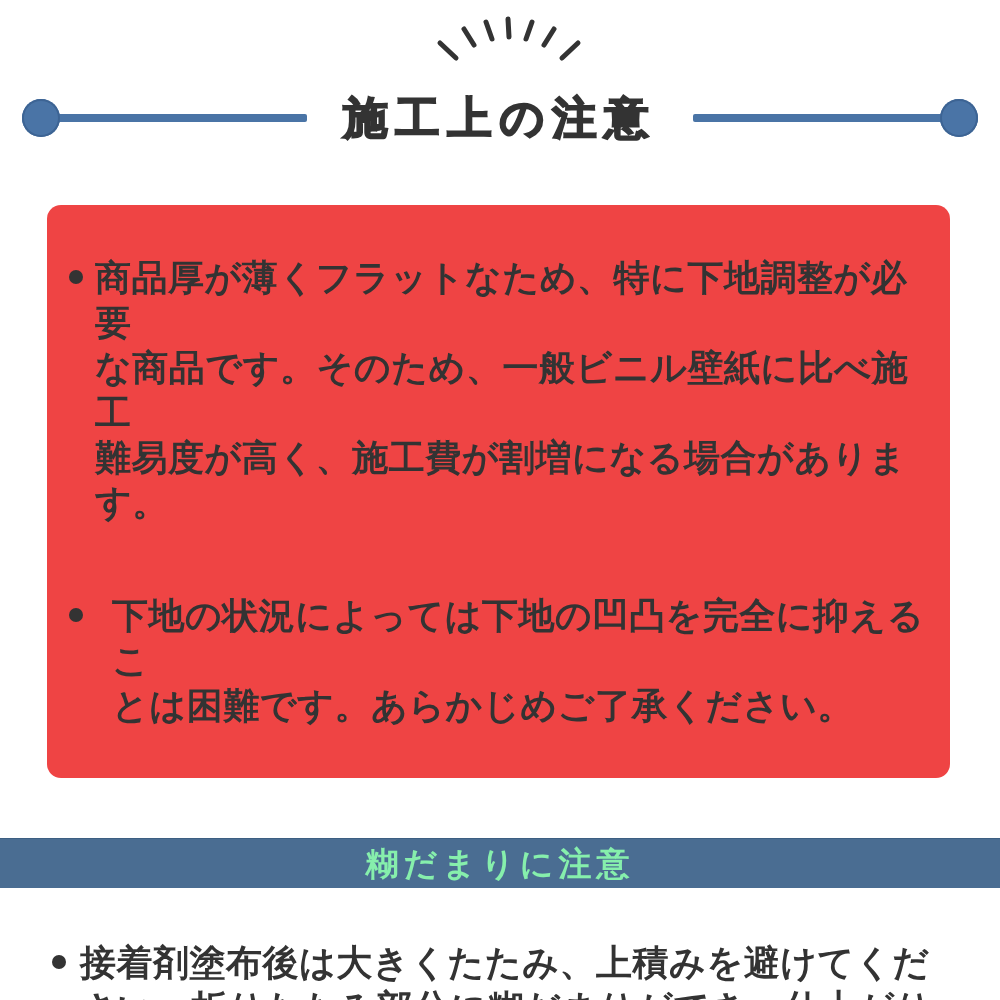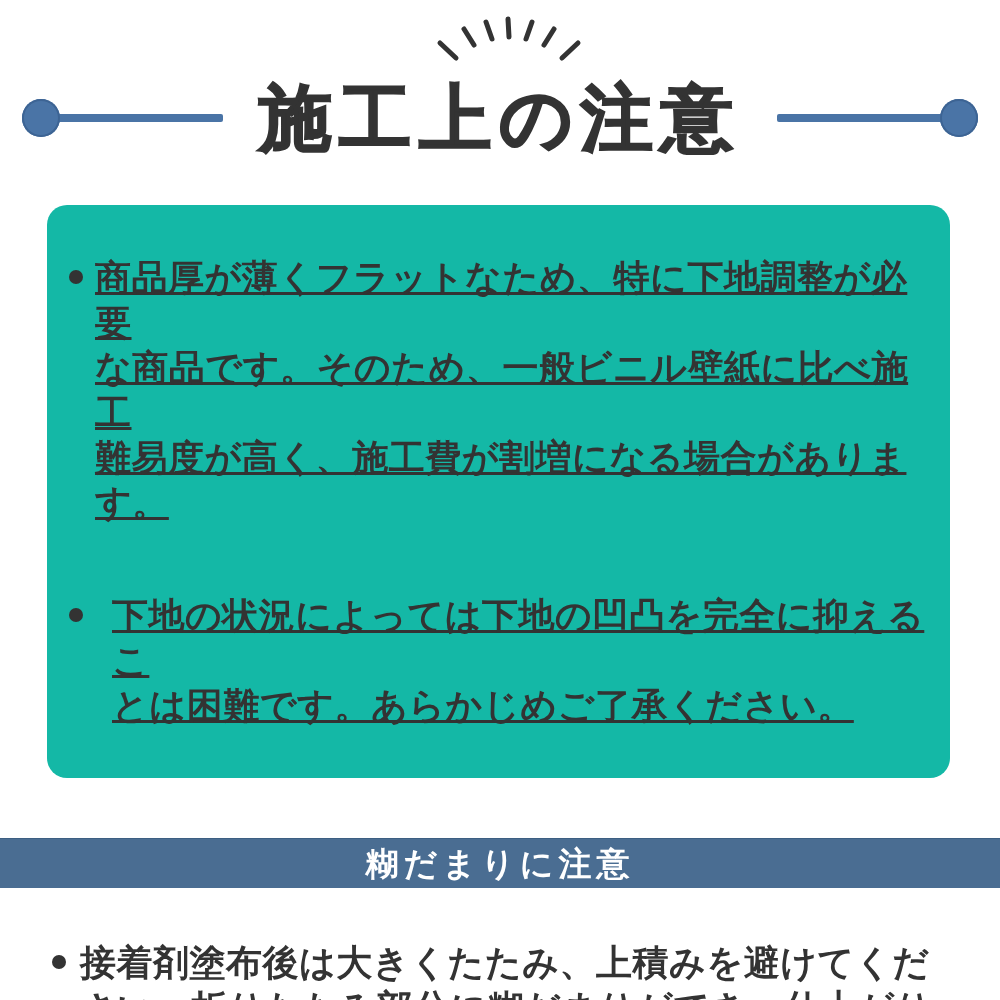--- a/index.html
+++ b/index.html
@@ -47,36 +47,35 @@
     width: 38px;
     height: 38px;
     background: #4a74a6;
     border-radius: 50%;
     box-shadow: inset 0 0 0 2px #3d6494;
   }
   .rule-left .dot { left: 0; }
   .rule-right .dot { right: 0; }
   .page-title {
     margin: 0 36px;
-    font-size: 72px;
+    font-size: 44px;
     line-height: 68px;
     font-weight: bold;
     letter-spacing: 8px;
     color: #333333;
     -webkit-text-stroke: 2px #333333;
     white-space: nowrap;
   }
 
   
   .notice-box {
     margin: 53px 50px 0 47px;
-    background: #14b8a6;
-    border-radius: 20px;
+    background: #ef4444;
+    border-radius: 14px;
     padding: 50px 20px 50px 22px;
-    text-decoration: underline;
   }
   .bullet-item {
     display: flex;
     align-items: flex-start;
   }
   .notice-box .bullet-item + .bullet-item {
     margin-top: 68px;
     gap: 17px;
   }
   .bullet {
@@ -102,21 +101,21 @@
     margin-top: 60px;
     width: 1000px;
     height: 50px;
     background: #4a6d92;
     border-top: 1px solid #3d5f82;
     display: flex;
     align-items: center;
     justify-content: center;
   }
   .banner-text {
-    color: #ffffff;
+    color: #86efac;
     font-size: 33px;
     font-weight: bold;
     letter-spacing: 5px;
     line-height: 50px;
   }
 
   
   .bottom-section {
     margin-top: 52px;
     padding: 0 40px 0 52px;

